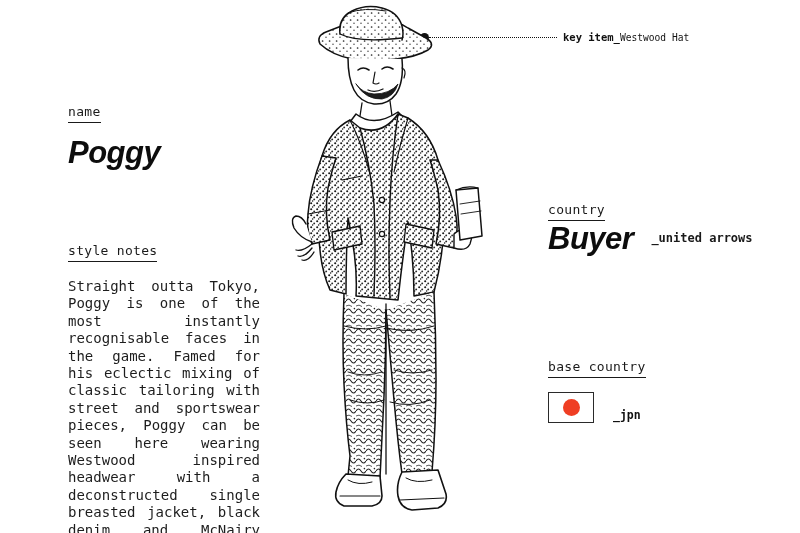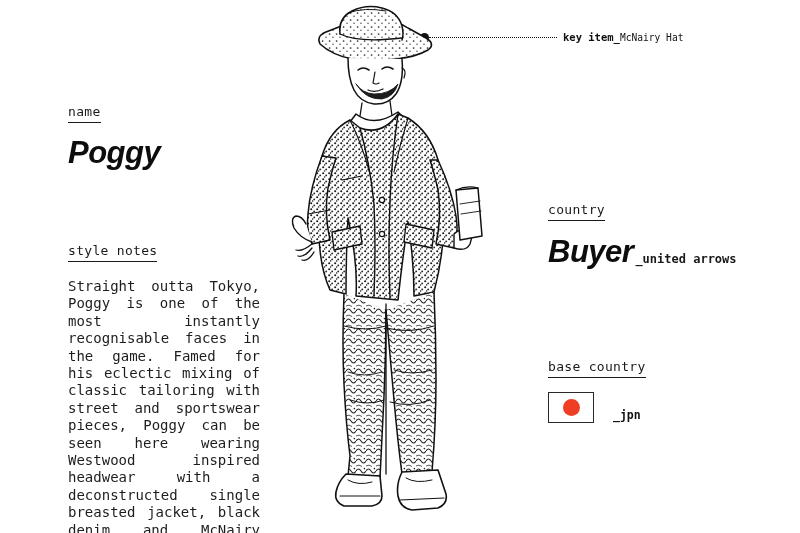--- a/index.html
+++ b/index.html
@@ -70,23 +70,24 @@
     color: #1d1d1d;
   }
 
   
   #profile-block {
     position: absolute;
     left: 548px;
     top: 199px;
   }
   #profile-value-row {
-    margin-top: 15px;
+    margin-top: 2px;
     display: flex;
-    align-items: flex-end;
+    align-items: center;
+    gap: 16px;
   }
   #profile-value-row .sub-value {
     margin-left: 2px;
     position: relative;
     top: -1px;
   }
   .underscore-prefix::before {
     content: "_";
   }
 
@@ -204,21 +205,21 @@
         <div id="flag-disc"></div>
       </div>
       <div id="country-code" class="underscore-prefix">jpn</div>
     </div>
   </div>
 
   <div id="callout">
     <div id="callout-dot"></div>
     <div id="callout-line"></div>
     <div id="callout-text">
-      <b>key item</b><b>_</b><span class="val">McNairy Hat</span>
+      <b>key item</b><b>_</b><span class="val">Westwood Hat</span>
     </div>
   </div>
 
   <div id="illustration">
     <svg width="228" height="525" viewBox="0 0 228 525" xmlns="http://www.w3.org/2000/svg">
       <defs>
 
         <pattern id="speck" width="6" height="6" patternUnits="userSpaceOnUse">
           <rect width="6" height="6" fill="#ffffff"></rect>
           <circle cx="1.2" cy="1.2" r="1.05" fill="#1b1b1b"></circle>

